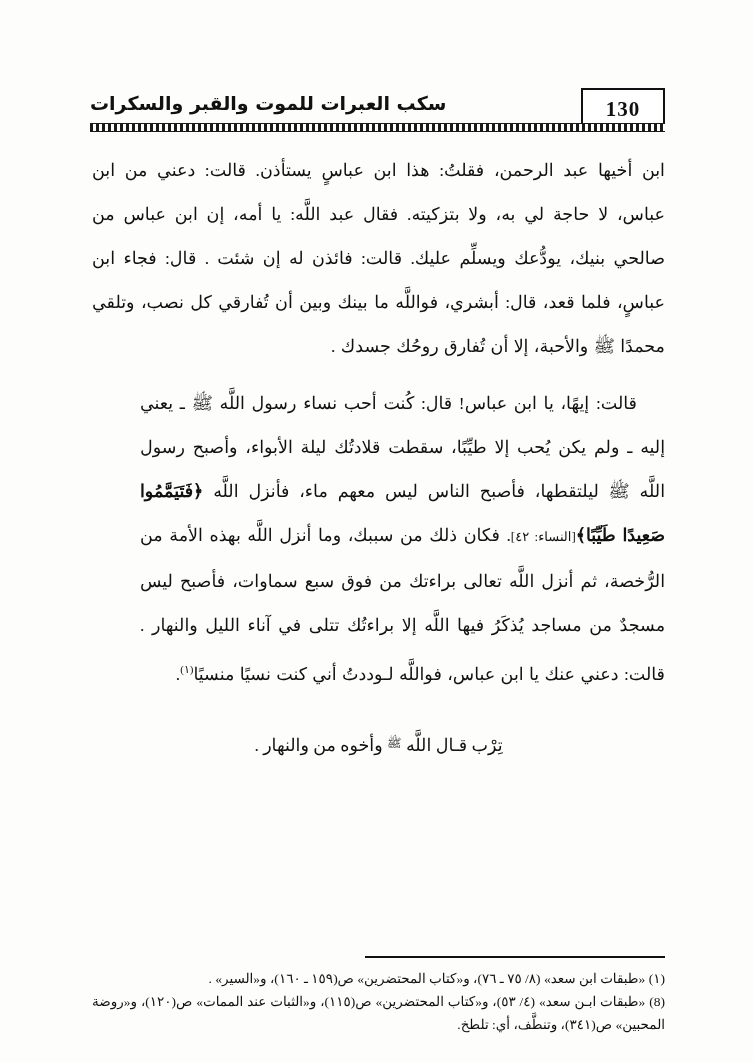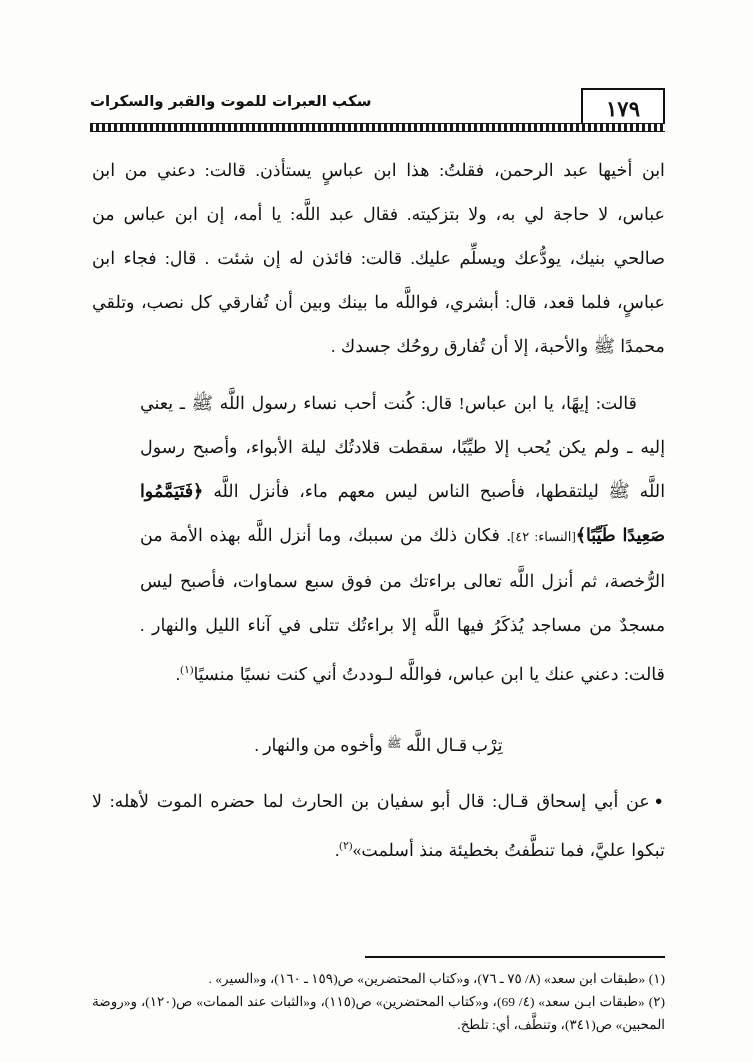--- a/index.html
+++ b/index.html
@@ -54,21 +54,21 @@
     align-items: center;
     justify-content: center;
     font-size: 21px;
     font-weight: 700;
     letter-spacing: 1px;
   }
   .header-title {
     position: absolute;
     left: 0;
     top: 4px;
-    font-size: 15px;
+    font-size: 19px;
     font-weight: 700;
     text-align: left;
     white-space: nowrap;
     font-family: "DejaVu Sans", "Liberation Sans", sans-serif;
   }
 
   
   .content {
     position: absolute;
     top: 148px;
@@ -166,45 +166,42 @@
     text-align-last: right;
     margin: 0;
   }
 </style>
 </head>
 <body>
 
 <div class="page">
 
   <div class="header">
-    <div class="page-number-box">١٧٩</div>
+    <div class="page-number-box">130</div>
     <div class="header-title">سكب العبرات للموت والقبر والسكرات</div>
     <div class="header-rule"></div>
   </div>
 
   <div class="content">
 
     <p class="body">
       <span>ابن أخيها عبد الرحمن، فقلتُ: هذا ابن عباسٍ يستأذن. قالت: دعني من ابن عباس، لا حاجة لي به، ولا بتزكيته. فقال عبد اللَّه: يا أمه، إن ابن عباس من صالحي بنيك، يودُّعك ويسلِّم عليك. قالت: فائذن له إن شئت . قال: فجاء ابن عباسٍ، فلما قعد، قال: أبشري، فواللَّه ما بينك وبين أن تُفارقي كل نصب، وتلقي محمدًا ﷺ والأحبة، إلا أن تُفارق روحُك جسدك .</span>
     </p>
 
     <p class="body">
       <span class="indent"></span><span>قالت: إيهًا، يا ابن عباس! قال: كُنت أحب نساء رسول اللَّه ﷺ ـ يعني إليه ـ ولم يكن يُحب إلا طيِّبًا، سقطت قلادتُك ليلة الأبواء، وأصبح رسول اللَّه ﷺ ليلتقطها، فأصبح الناس ليس معهم ماء، فأنزل اللَّه </span><span class="quran">﴿فَتَيَمَّمُوا صَعِيدًا طَيِّبًا﴾</span><span class="ref">[النساء: ٤٢]</span><span>. فكان ذلك من سببك، وما أنزل اللَّه بهذه الأمة من الرُّخصة، ثم أنزل اللَّه تعالى براءتك من فوق سبع سماوات، فأصبح ليس مسجدٌ من مساجد يُذكَرُ فيها اللَّه إلا براءتُك تتلى في آناء الليل والنهار . قالت: دعني عنك يا ابن عباس، فواللَّه لـوددتُ أني كنت نسيًا منسيًا</span><span class="sup">(١)</span><span>.</span>
     </p>
 
 
     <p class="centered-line after-heading">
       <span>تِرْب قـال اللَّه </span><span class="saw">ﷺ</span><span> وأخوه من والنهار .</span>
     </p>
 
-    <p class="body bullet-para">
-      <span class="bullet">●</span><span>عن أبي إسحاق قـال: قال أبو سفيان بن الحارث لما حضره الموت لأهله: لا تبكوا عليَّ، فما تنطَّفتُ بخطيئة منذ أسلمت»</span><span class="sup">(٢)</span><span>.</span>
-    </p>
 
   </div>
 
   <div class="footnotes">
     <div class="fn-rule"></div>
     <p class="fn">(١) «طبقات ابن سعد» (٨/ ٧٥ ـ ٧٦)، و«كتاب المحتضرين» ص(١٥٩ ـ ١٦٠)، و«السير» .</p>
-    <p class="fn">(٢) «طبقات ابـن سعد» (٤/ 69)، و«كتاب المحتضرين» ص(١١٥)، و«الثبات عند الممات» ص(١٢٠)، و«روضة المحبين» ص(٣٤١)، وتنطَّف، أي: تلطخ.</p>
+    <p class="fn">(8) «طبقات ابـن سعد» (٤/ ٥٣)، و«كتاب المحتضرين» ص(١١٥)، و«الثبات عند الممات» ص(١٢٠)، و«روضة المحبين» ص(٣٤١)، وتنطَّف، أي: تلطخ.</p>
   </div>
 
 </div>
 
 </body></html>

